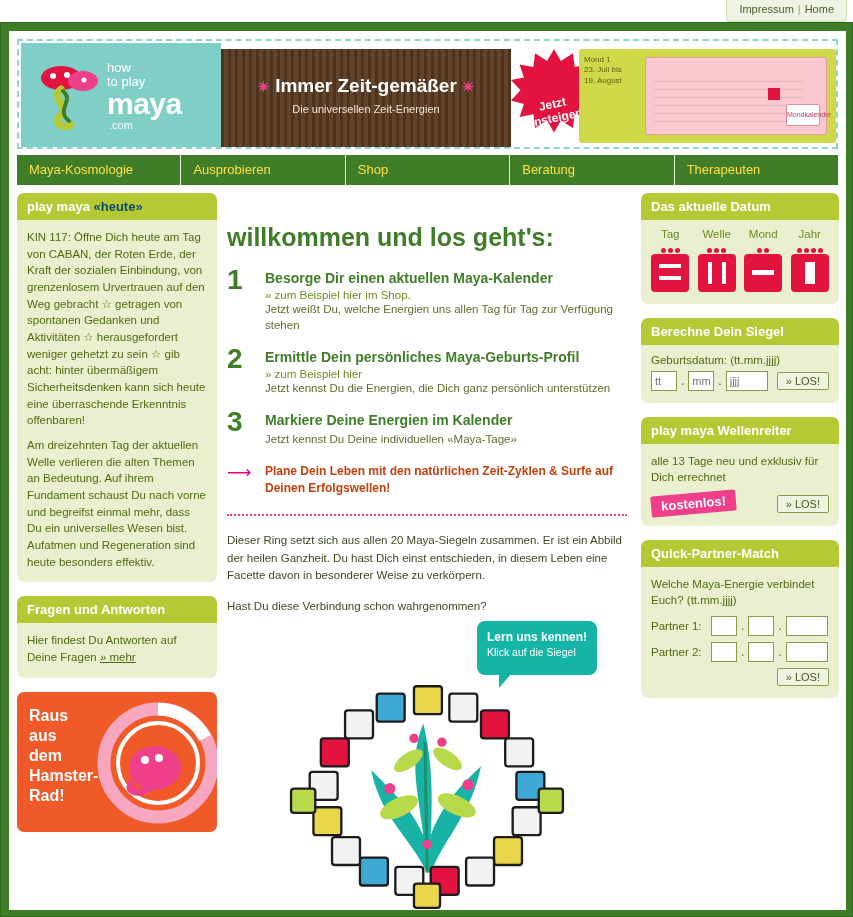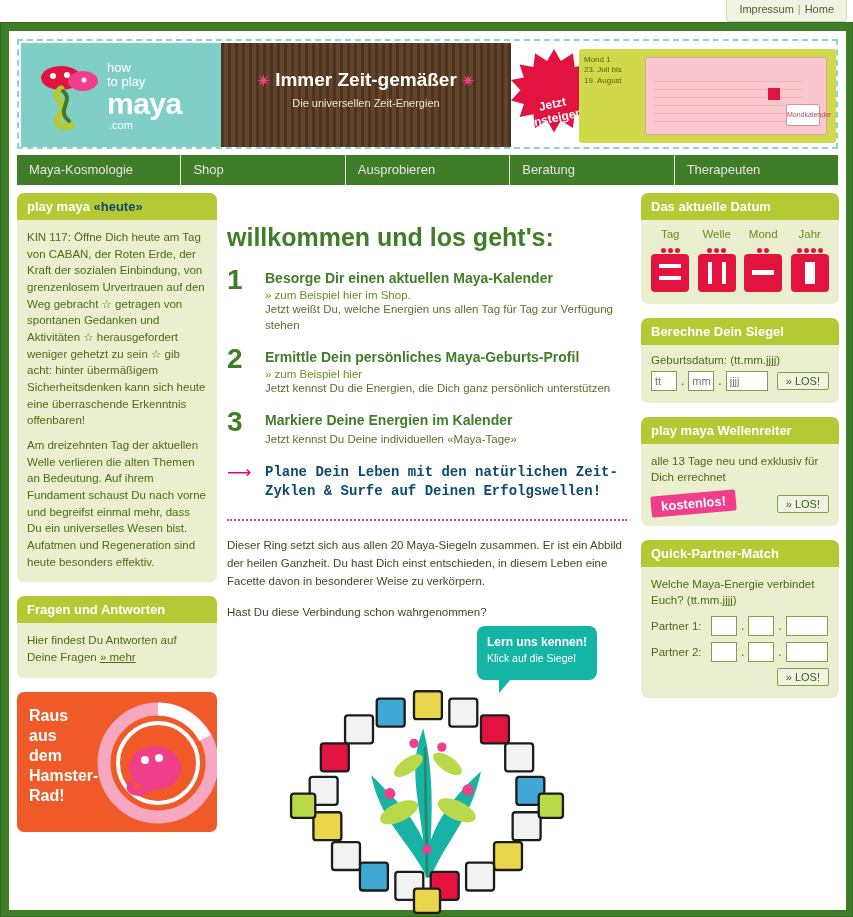--- a/index.html
+++ b/index.html
@@ -57,21 +57,21 @@
   .logo-text {
     position:absolute; left:86px; top:18px; color:#ffffff;
     line-height:1.05;
   }
   .logo-text .l1 { font-size:13px; }
   .logo-text .l2 { font-size:13px; }
   .logo-text .l3 { font-size:30px; font-weight:bold; letter-spacing:-0.5px; margin-top:0;}
   .logo-text .l4 { font-size:11px; margin-left:2px; }
 
   .banner-mid {
-    position:absolute; left:202px; top:2px; width:290px; height:132px;
+    position:absolute; left:202px; top:8px; width:290px; height:132px;
     background:#5a3a22;
     background-image: repeating-linear-gradient(90deg, rgba(0,0,0,0.14) 0 3px, rgba(255,255,255,0.05) 3px 7px);
   }
   .banner-mid .head {
     position:absolute; left:0; top:26px; width:290px; text-align:center;
     color:#ffffff; font-size:19px; font-weight:bold;
   }
   .banner-mid .sub {
     position:absolute; left:0; top:54px; width:290px; text-align:center;
     color:#f3e6d2; font-size:11px;
@@ -110,21 +110,21 @@
   }
   .cal-redsq { position:absolute; right:46px; top:30px; width:12px; height:12px; background:#e2143f; }
 
   
   .nav {
     position:absolute; left:8px; top:124px; width:821px; height:30px;
     background:#3f7d29;
     display:flex;
   }
   .nav-item {
-    flex:1 1 0; color:#e5e5e5; font-size:13px;
+    flex:1 1 0; color:#fde047; font-size:13px;
     padding:7px 0 0 12px;
     border-right:1px solid #e8f0dc;
     cursor:pointer;
     white-space:nowrap;
   }
   .nav-item:last-child { border-right:none; }
 
   
   .col-left { position:absolute; left:8px; top:162px; width:200px; }
   .col-mid  { position:absolute; left:218px; top:162px; width:400px; }
@@ -159,21 +159,21 @@
   .steps { position:relative; }
   .step { position:relative; padding-left:38px; margin-bottom:16px; }
   .step .num {
     position:absolute; left:0; top:-6px; font-size:28px; font-weight:bold; color:#3f7d29;
   }
   .step .title { font-size:14px; font-weight:bold; color:#3f7d29; margin-bottom:3px; }
   .step .link { font-size:11.5px; color:#6b8c1f; }
   .step .desc { font-size:11.5px; color:#5d6d2e; line-height:1.4; }
   .step-final { position:relative; padding-left:38px; margin-top:4px; }
   .step-final .arrow { position:absolute; left:0; top:-1px; color:#e2007a; font-size:17px; }
-  .step-final .txt { color:#0c4a6e; font-size:14px; font-weight:bold; line-height:1.35;font-family:Liberation Mono, monospace; }
+  .step-final .txt { color:#c2410c; font-size:12px; font-weight:bold; line-height:1.35; }
 
   .dotted-sep {
     border-top:2px dotted #ef3e8a; margin:18px 0 16px 0; height:0;
   }
   .body-copy { font-size:11.5px; color:#3b4a22; line-height:1.55; margin-bottom:13px; }
 
   .ring-wrap { position:relative; width:400px; height:290px; margin-top:8px; }
   .speech {
     position:absolute; left:250px; top:-8px; width:120px; height:54px;
     background:#15b5a6; border-radius:8px; color:#ffffff; padding:8px 10px;
@@ -283,22 +283,22 @@
                 <div class="cal-row"></div>
             </div>
             <div class="cal-redsq"></div>
             <div class="cal-badge">Mondkalender</div>
           </div>
         </div>
       </div>
 
       <div class="nav">
         <div class="nav-item">Maya-Kosmologie</div>
+        <div class="nav-item">Ausprobieren</div>
         <div class="nav-item">Shop</div>
-        <div class="nav-item">Ausprobieren</div>
         <div class="nav-item">Beratung</div>
         <div class="nav-item">Therapeuten</div>
       </div>
 
       <div class="col-left">
 
         <div class="panel">
           <div class="panel-head"><span>play maya </span><span class="accent">«heute»</span></div>
           <div class="panel-body">
             <div class="lead-text">KIN 117: Öffne Dich heute am Tag von CABAN, der Roten Erde, der Kraft der sozialen Einbindung, von grenzenlosem Urvertrauen auf den Weg gebracht ☆ getragen von spontanen Gedanken und Aktivitäten ☆ herausgefordert weniger gehetzt zu sein ☆ gib acht: hinter übermäßigem Sicherheitsdenken kann sich heute eine überraschende Erkenntnis offenbaren!</div>

